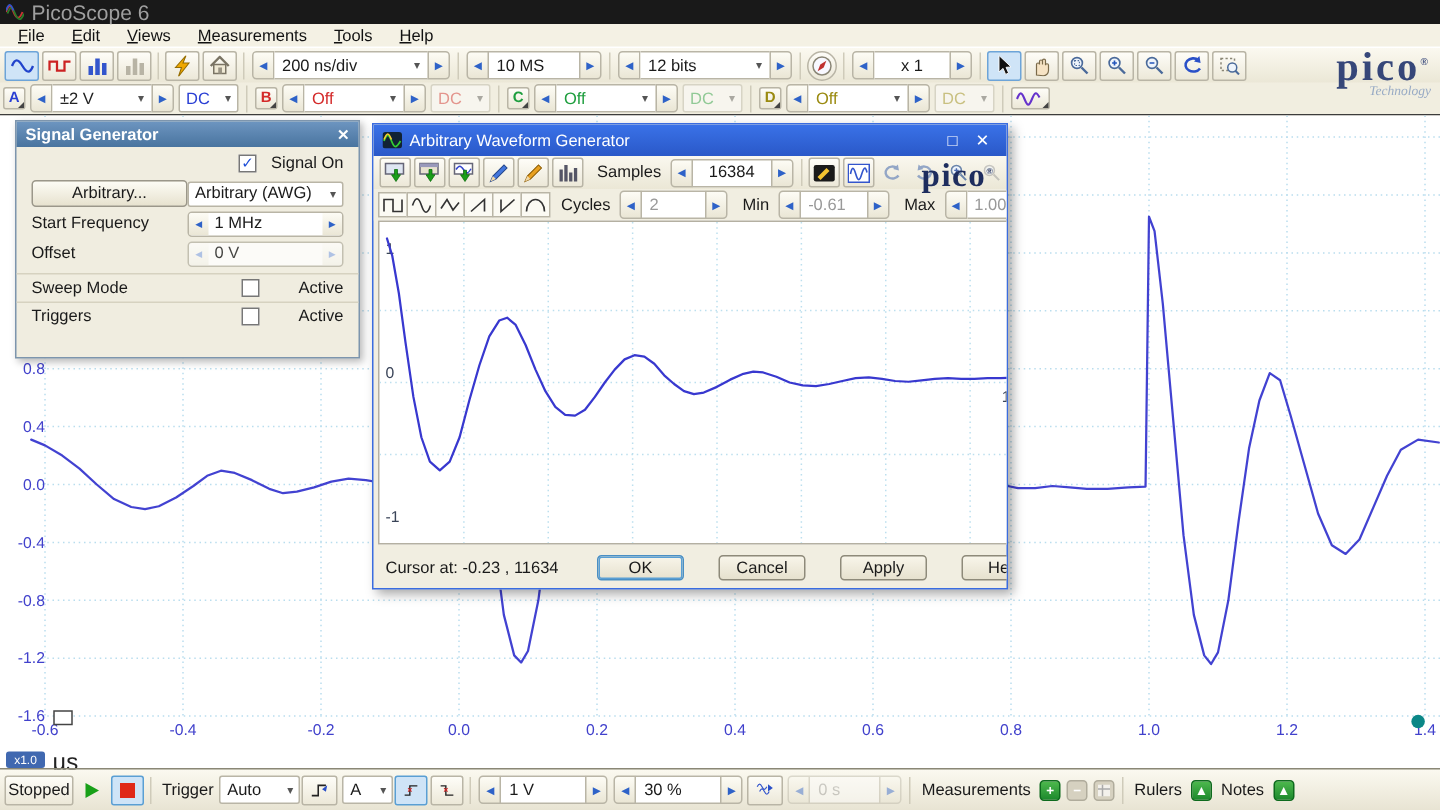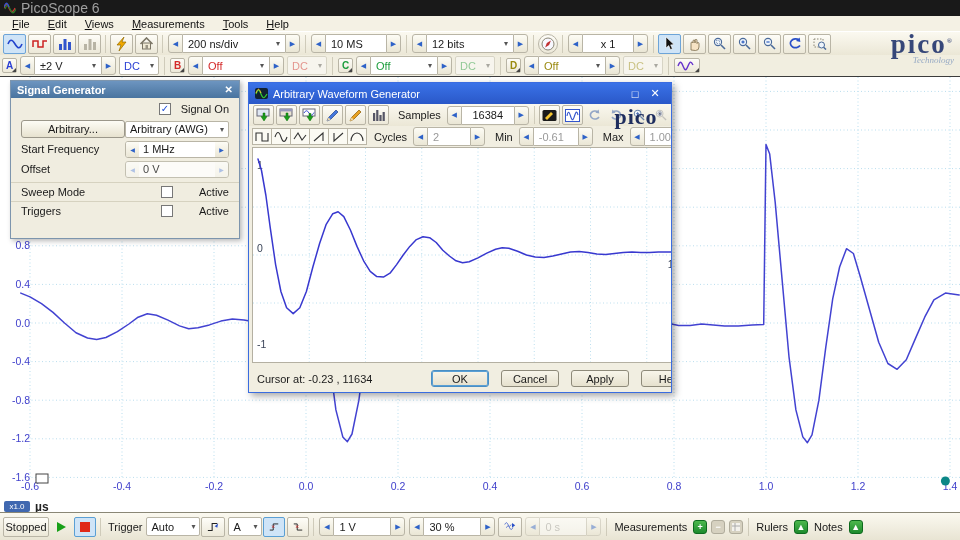--- a/index.html
+++ b/index.html
@@ -27,42 +27,42 @@
 .dis{opacity:.45}
 .graytxt{color:#999}
 
 .chbar{height:22px;background:#f1eee0;display:flex;align-items:center;padding-left:2px;border-bottom:1px solid #3c3c3c}
 .chletter{width:15px;height:15px;border:1px solid #b9b5a6;border-radius:2px;background:linear-gradient(#fefdf8,#ece8d8);font-weight:bold;font-size:10px;display:flex;align-items:center;justify-content:center;position:relative;margin-right:3px;flex:none}
 .chletter i{position:absolute;right:0;bottom:0;width:0;height:0;border-left:4px solid transparent;border-bottom:4px solid #444}
 .combo{height:19px;border:1px solid #b9b5a6;background:#fff;display:flex;align-items:center;justify-content:space-between;padding:0 4px;border-radius:2px;flex:none}
 
 #scopewrap{position:absolute;left:0;top:77px;width:960px;height:435px;background:#fff;z-index:0}
 .xbadge{position:absolute;left:4px;top:424px;width:26px;height:11px;background:#4068b0;color:#fff;font-size:8px;display:flex;align-items:center;justify-content:center;border-radius:2px}
-.xunit{position:absolute;left:35px;top:423px;font-weight:bold;color:#222;font-size:12px}
+.xunit{position:absolute;left:35px;top:423px;font-weight:normal;color:#222;font-size:16px}
 
 .siggen{position:absolute;left:10px;top:80px;width:230px;height:159px;background:#f0ede0;border:1px solid #7d95ad;box-shadow:2px 2px 5px rgba(0,0,0,.28);z-index:3}
 .sg-title{height:17px;background:linear-gradient(#6d95c0,#49749f);color:#fff;font-weight:bold;display:flex;align-items:center;padding:0 6px;font-size:11px}
 .sg-x{margin-left:auto;font-size:10px;color:#fff}
 .sg-row{display:flex;align-items:center;padding:0 10px;height:20px}
 .sg-spin{display:flex;align-items:center;height:17px;border:1px solid #b9b5a6;border-radius:3px;background:#fff;overflow:hidden;width:104px;margin-left:auto}
 .sg-spin .a{width:13px;height:100%;background:linear-gradient(#fdfcf5,#eae6d5);color:#2e62c8;font-size:6px;display:flex;align-items:center;justify-content:center;flex:none}
 .sg-spin .v{flex:1;padding-left:4px;font-size:11px}
 .cb{width:12px;height:12px;border:1px solid #777;background:#fff;display:flex;align-items:center;justify-content:center;font-size:10px;color:#1d4ed8;flex:none}
 .sg-btn{width:108px;height:18px;border:1px solid #9b978a;border-radius:3px;background:linear-gradient(#fdfcf5,#e7e2cf);display:flex;align-items:center;justify-content:center}
 .awg{position:absolute;left:248px;top:82px;width:424px;height:311px;background:#f1eee1;border:1px solid #3a6ce0;box-shadow:3px 3px 7px rgba(0,0,0,.35);z-index:4;overflow:hidden}
 .awg-title{height:21px;background:linear-gradient(#3a72e8,#2a58c8);color:#fff;display:flex;align-items:center;padding:0 6px;font-size:11px}
 .awg-title .cap{margin-left:5px}
 .wbtn{width:20px;text-align:center;color:#fff;font-size:11px}
 .awg-toolbar{height:22px;display:flex;align-items:center;padding:0 3px;background:linear-gradient(#faf8ef,#ebe7d6);position:relative}
 .awg-shapes{height:21px;display:flex;align-items:center;padding:0 3px;background:#f1eee1;white-space:nowrap}
 .shbtn{width:20px;height:17px;border:1px solid #b9b5a6;background:#fbfaf3;display:flex;align-items:center;justify-content:center;margin-right:-1px;flex:none}
 .lbl{margin:0 4px 0 8px;flex:none}
 .awg-plot{position:absolute;left:3px;top:64px;width:452px;height:216px;background:#fff;border:1px solid #b4b0a2}
 .awg-status{position:absolute;left:0;top:280px;width:458px;height:31px;display:flex;align-items:center;padding:0 8px}
-.dbtn{width:58px;height:17px;border:1px solid #8e8a7a;border-radius:3px;background:linear-gradient(#f8f5ea,#e6e1ce);display:flex;align-items:center;justify-content:center;margin-left:12px;flex:none}
+.dbtn{width:58px;height:17px;border:1px solid #8e8a7a;border-radius:3px;background:linear-gradient(#f8f5ea,#e6e1ce);display:flex;align-items:center;justify-content:center;margin-left:23px;flex:none}
 .dbtn.focus{box-shadow:0 0 0 1px #5a9fd4 inset;border-color:#4a8fc4}
 .picosm{position:absolute;right:8px;top:0;font-family:"Liberation Serif",serif;font-size:22px;font-weight:bold;color:#1e2d5e;letter-spacing:1px}
 .picosm sup{font-size:6px}
 
 .logo{position:absolute;right:6px;top:30px;text-align:right;z-index:1;opacity:.9}
 .logo .p{font-family:"Liberation Serif",serif;font-size:27px;font-weight:bold;color:#22356e;letter-spacing:2px;line-height:22px}
 .logo .p sup{font-size:7px}
 .logo .s{font-family:"Liberation Serif",serif;font-style:italic;font-size:9px;color:#8fa3c2}
 
 .botbar{position:absolute;left:0;top:512px;width:960px;height:28px;background:linear-gradient(#fbf9f0,#e8e4d3);border-top:1px solid #8a8776;display:flex;align-items:center;padding:0 2px;z-index:5}

